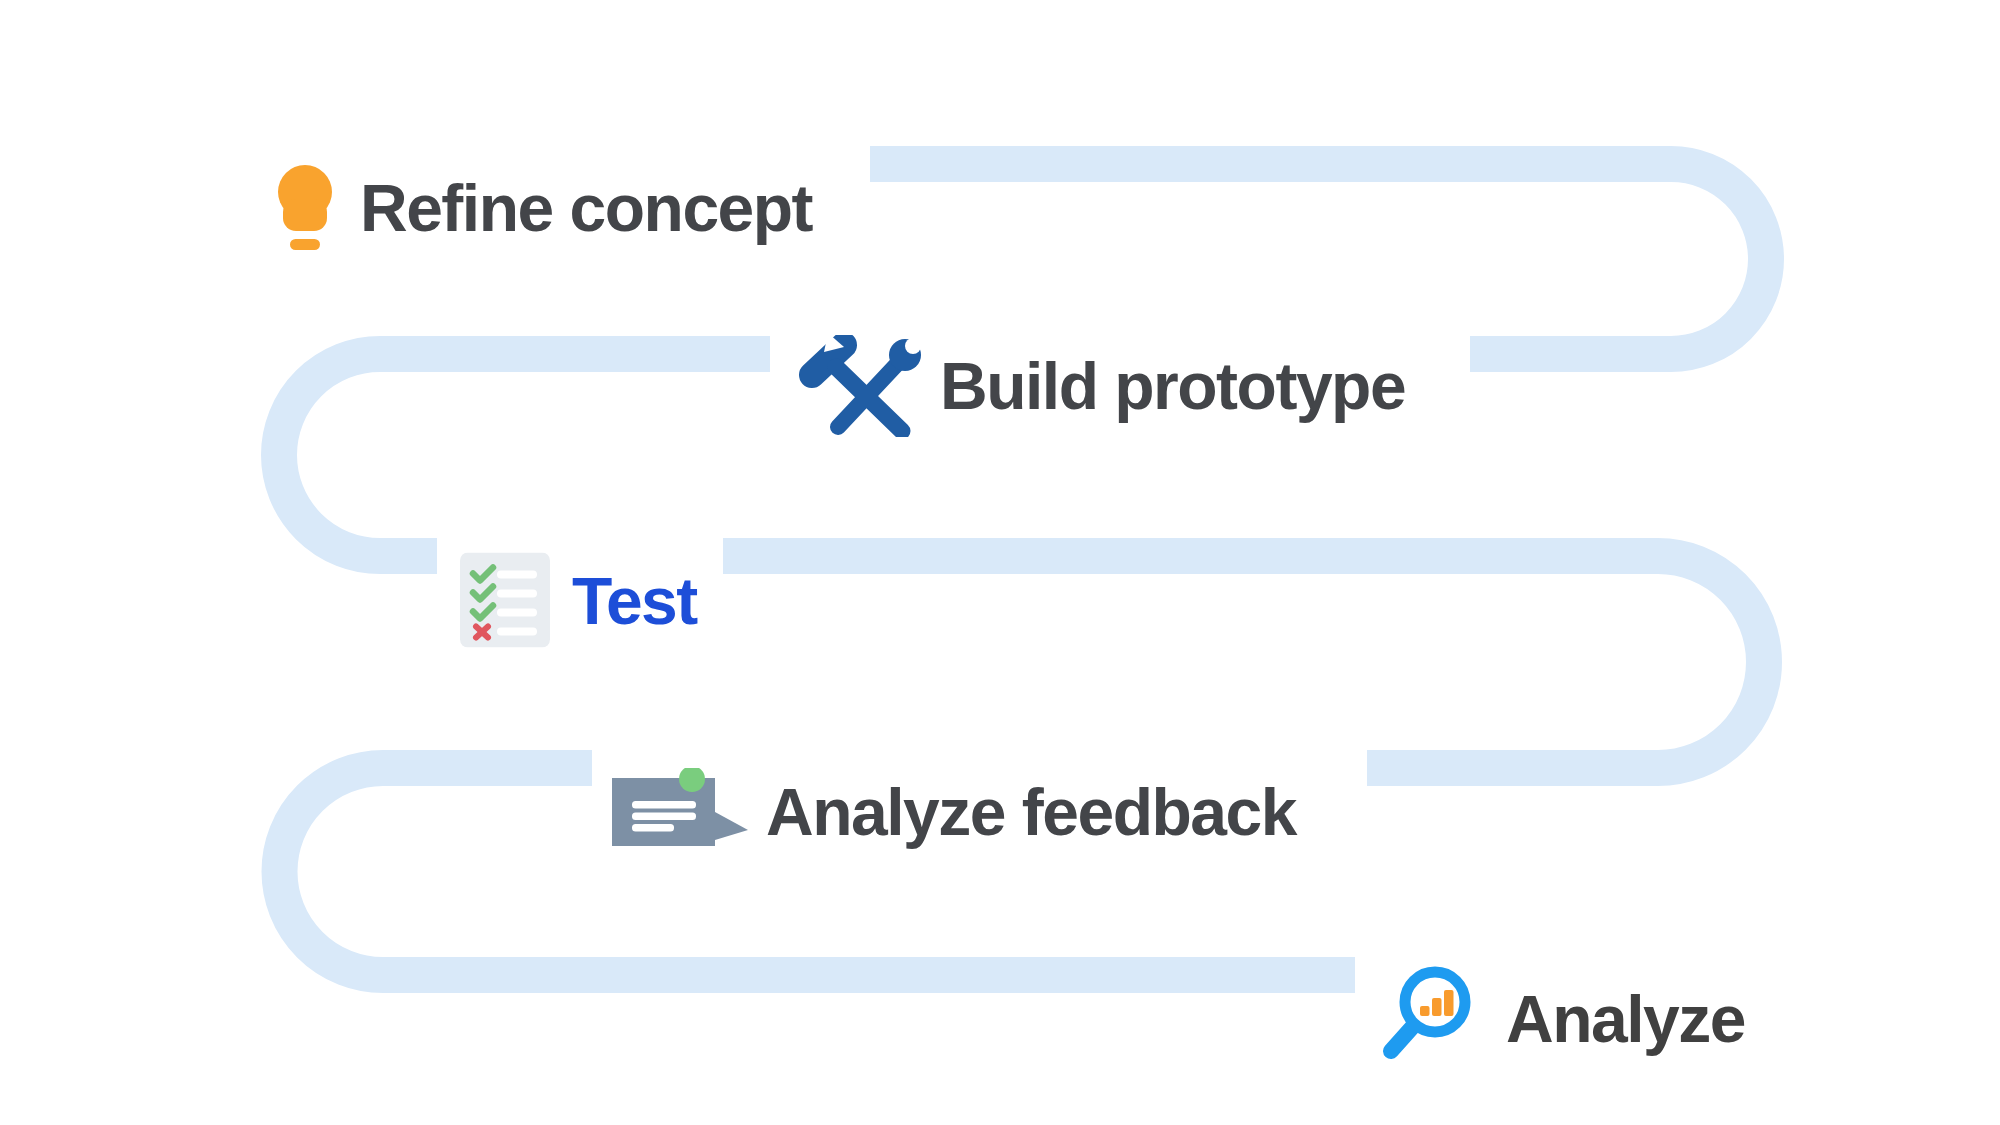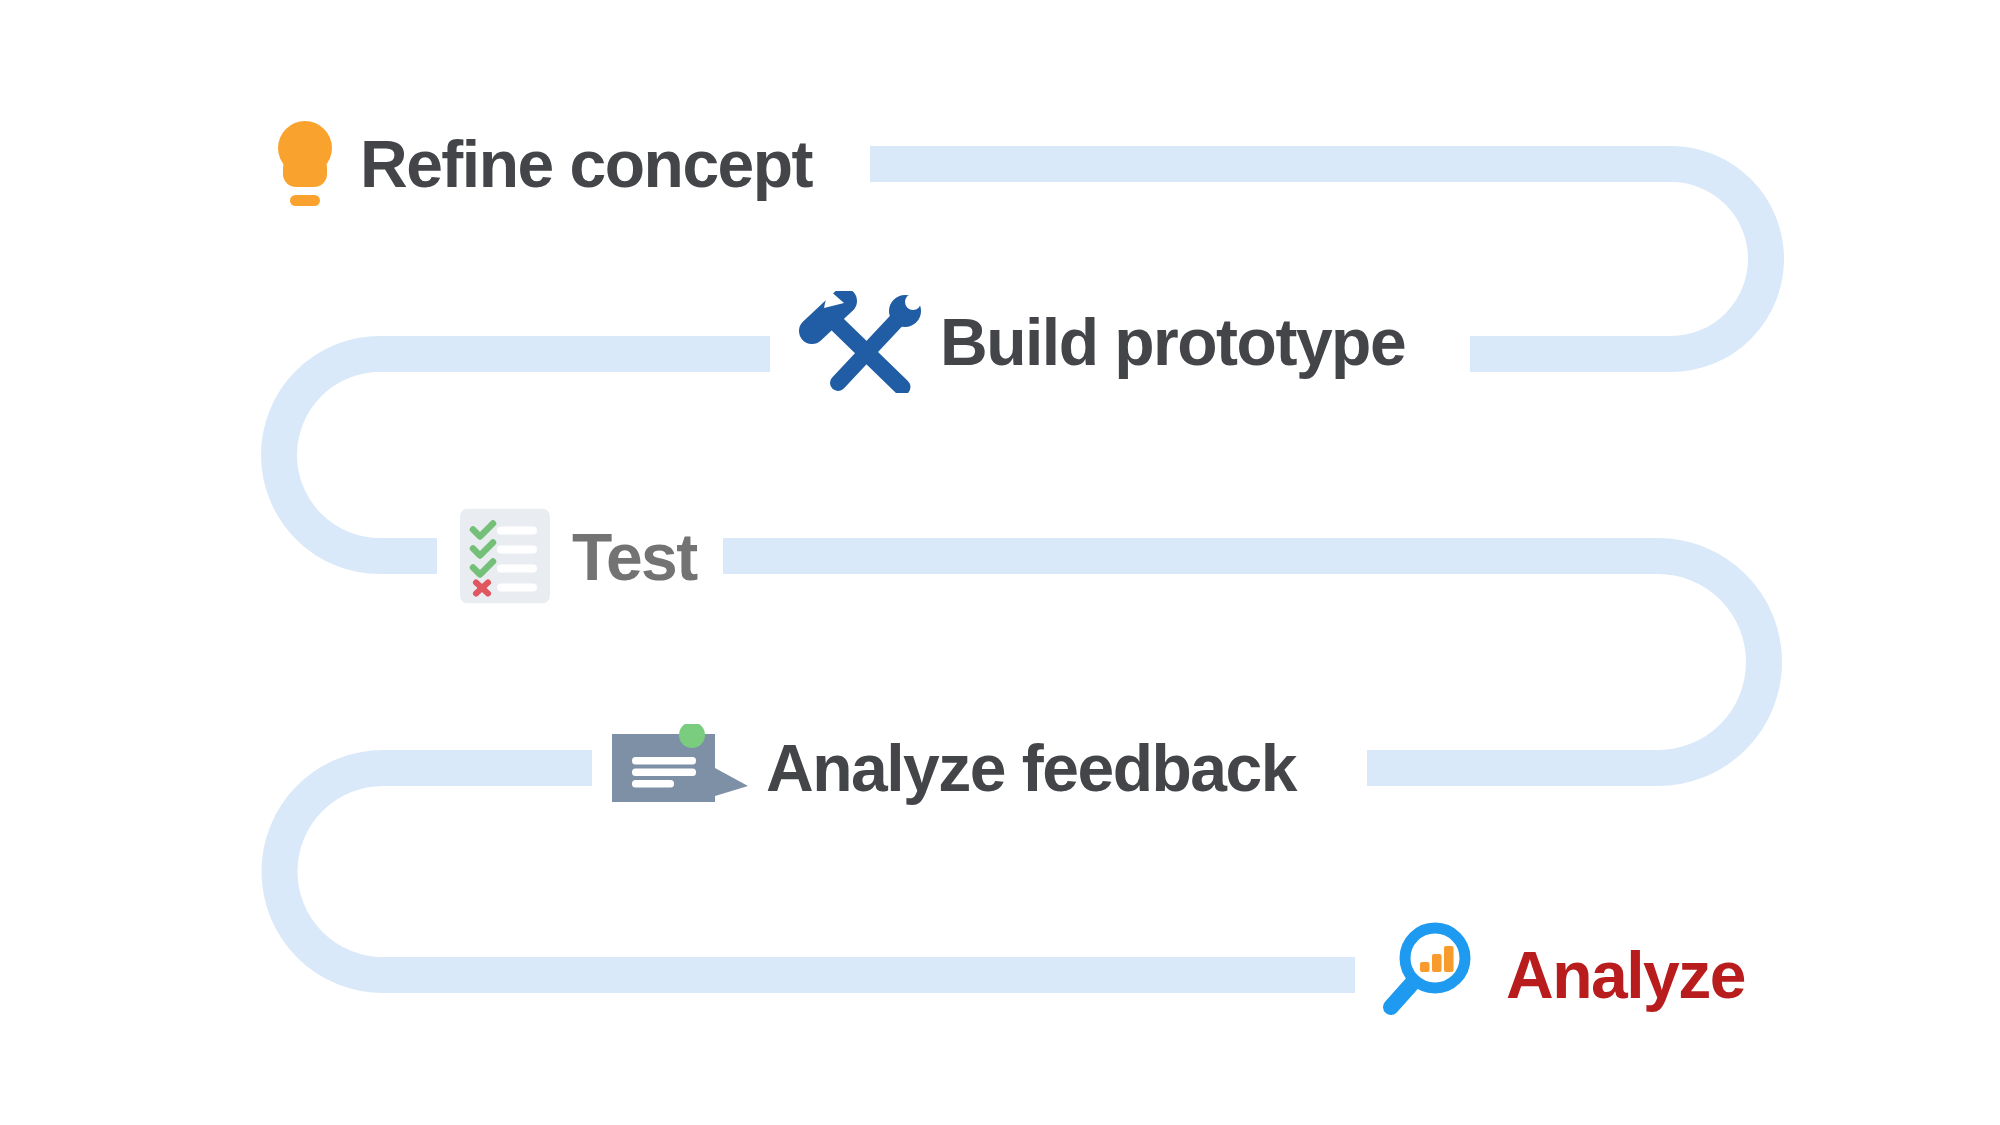--- a/index.html
+++ b/index.html
@@ -14,20 +14,21 @@
   svg.flow { position: absolute; left: 0; top: 0; }
   .step {
     position: absolute;
     display: flex;
     align-items: center;
     transform: translateY(-50%);
     font-weight: bold;
     font-size: 66px;
     letter-spacing: -1.5px;
     white-space: nowrap;
+    margin-top: 44px;
   }
   .step .icon { flex: 0 0 auto; display: block; }
   #step-1 { left: 276px;  top: 164px; }
   #step-1 .icon { margin-right: 26px; }
   #step-2 { left: 798px;  top: 342px; }
   #step-2 .icon { margin-right: 10px; }
   #step-3 { left: 460px;  top: 556px; }
   #step-3 .icon { margin-right: 22px; }
   #step-4 { left: 612px;  top: 768px; }
   #step-4 .icon { margin-right: 14px; }
@@ -70,21 +71,21 @@
 
       <path d="M100 28 L40 92" stroke="currentColor" stroke-width="16" stroke-linecap="round" fill="none"></path>
 
       <circle cx="107" cy="20" r="16" fill="currentColor"></circle>
       <circle cx="115" cy="11" r="8" fill="#ffffff"></circle>
       <polygon points="113,13 132,-6 134,16" fill="#ffffff"></polygon>
     </svg>
     <span>Build prototype</span>
   </div>
 
-  <div class="step" id="step-3" style="color: #737373; justify-content: space-between;">
+  <div class="step" id="step-3" style="color: #1d4ed8; justify-content: space-between;">
     <svg class="icon" width="90" height="95" viewBox="0 0 90 95">
       <rect x="0" y="0" width="90" height="95" rx="8" style="fill: rgb(233, 237, 241);"></rect>
 
       <g fill="#ffffff">
         <rect x="37" y="18" width="40" height="8" rx="4"></rect>
         <rect x="37" y="37" width="40" height="8" rx="4"></rect>
         <rect x="37" y="56" width="40" height="8" rx="4"></rect>
         <rect x="37" y="75" width="40" height="8" rx="4"></rect>
       </g>
 
@@ -111,21 +112,21 @@
       <circle cx="80" cy="11" r="13" style="fill: rgb(122, 205, 126);"></circle>
       <g fill="#ffffff">
         <rect x="20" y="33" width="64" height="7.5" rx="3.5"></rect>
         <rect x="20" y="44.5" width="64" height="7.5" rx="3.5"></rect>
         <rect x="20" y="56" width="42" height="7.5" rx="3.5"></rect>
       </g>
     </svg>
     <span>Analyze feedback</span>
   </div>
 
-  <div class="step" id="step-5" style="color: #b91c1c;">
+  <div class="step" id="step-5" style="color: #404040;">
     <svg class="icon" width="102" height="104" viewBox="0 0 102 104" style="color: rgb(30, 155, 240);">
       <path d="M36 64 L11 92" stroke="currentColor" stroke-width="16" stroke-linecap="round" fill="none"></path>
       <circle cx="55" cy="43" r="30" fill="#ffffff" stroke="currentColor" stroke-width="11"></circle>
       <g style="fill: rgb(248, 155, 45);">
         <rect x="40" y="47" width="9.5" height="10" rx="2"></rect>
         <rect x="52" y="39" width="9.5" height="18" rx="2"></rect>
         <rect x="64" y="31" width="9.5" height="26" rx="2"></rect>
       </g>
     </svg>
     <span>Analyze</span>

